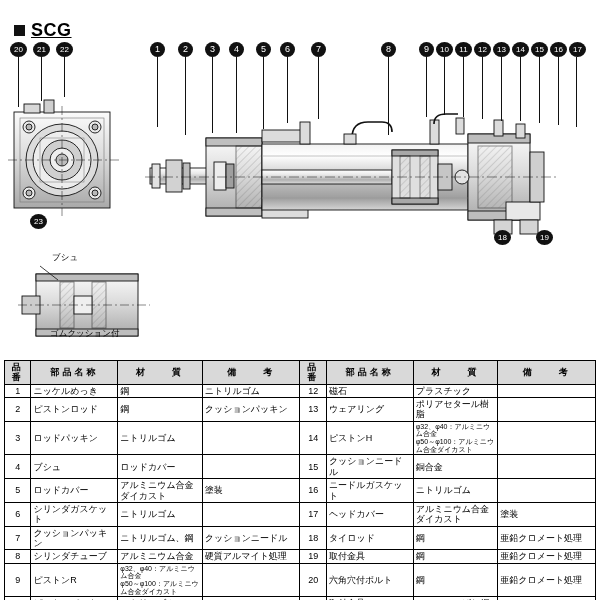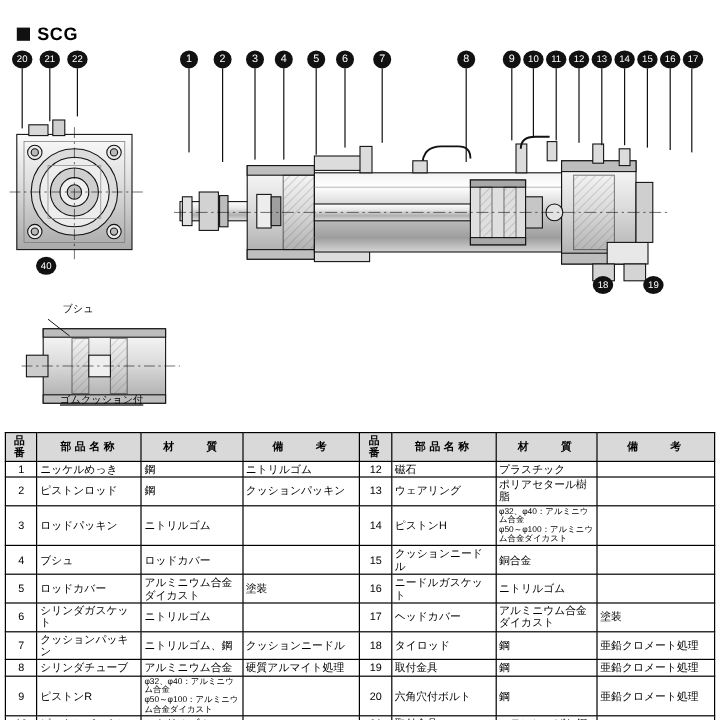--- a/index.html
+++ b/index.html
@@ -9,21 +9,21 @@
     font-family:"Liberation Sans", sans-serif;
     color:#000;
     position:relative;
     overflow:hidden;
   }
   .page{position:relative;width:600px;height:600px;}
 
   
   .hdr{position:absolute;left:14px;top:20px;display:flex;align-items:center;gap:6px;}
   .hdr .sq{width:11px;height:11px;background:#111;}
-  .hdr .txt{font-size:15px;font-weight:bold;letter-spacing:.5px;}
+  .hdr .txt{font-size:18px;font-weight:bold;letter-spacing:.5px;text-decoration:underline;}
 
   
   .cal{
     position:absolute;
     width:15px;height:15px;border-radius:50%;
     background:#111;color:#fff;
     font-size:9px;line-height:15px;text-align:center;
     font-family:"Liberation Sans", sans-serif;
   }
   .cal.wide{width:17px;height:15px;border-radius:50%;font-size:8px;}
@@ -232,25 +232,25 @@
     <div class="cal wide" style="left:56px;top:8px;">22</div>
     <div class="leader" style="left:18px;top:23px;height:50px;"></div>
     <div class="leader" style="left:41px;top:23px;height:44px;"></div>
     <div class="leader" style="left:64px;top:23px;height:40px;"></div>
 
     
     <div class="cal wide" style="left:494px;top:196px;">18</div>
     <div class="cal wide" style="left:536px;top:196px;">19</div>
 
     
-    <div class="cal wide" style="left:30px;top:180px;">40</div>
+    <div class="cal wide" style="left:30px;top:180px;">23</div>
 
     
     <div class="cap" style="left:52px;top:218px;">ブシュ</div>
-    <div class="cap" style="left:50px;top:294px;text-decoration:underline;">ゴムクッション付</div>
+    <div class="cap" style="left:50px;top:294px;">ゴムクッション付</div>
   </div>
 
   <table class="tbl">
     <thead>
       <tr>
         <th>品番</th>
         <th>部品名称</th>
         <th>材　　質</th>
         <th>備　　考</th>
         <th>品番</th>

